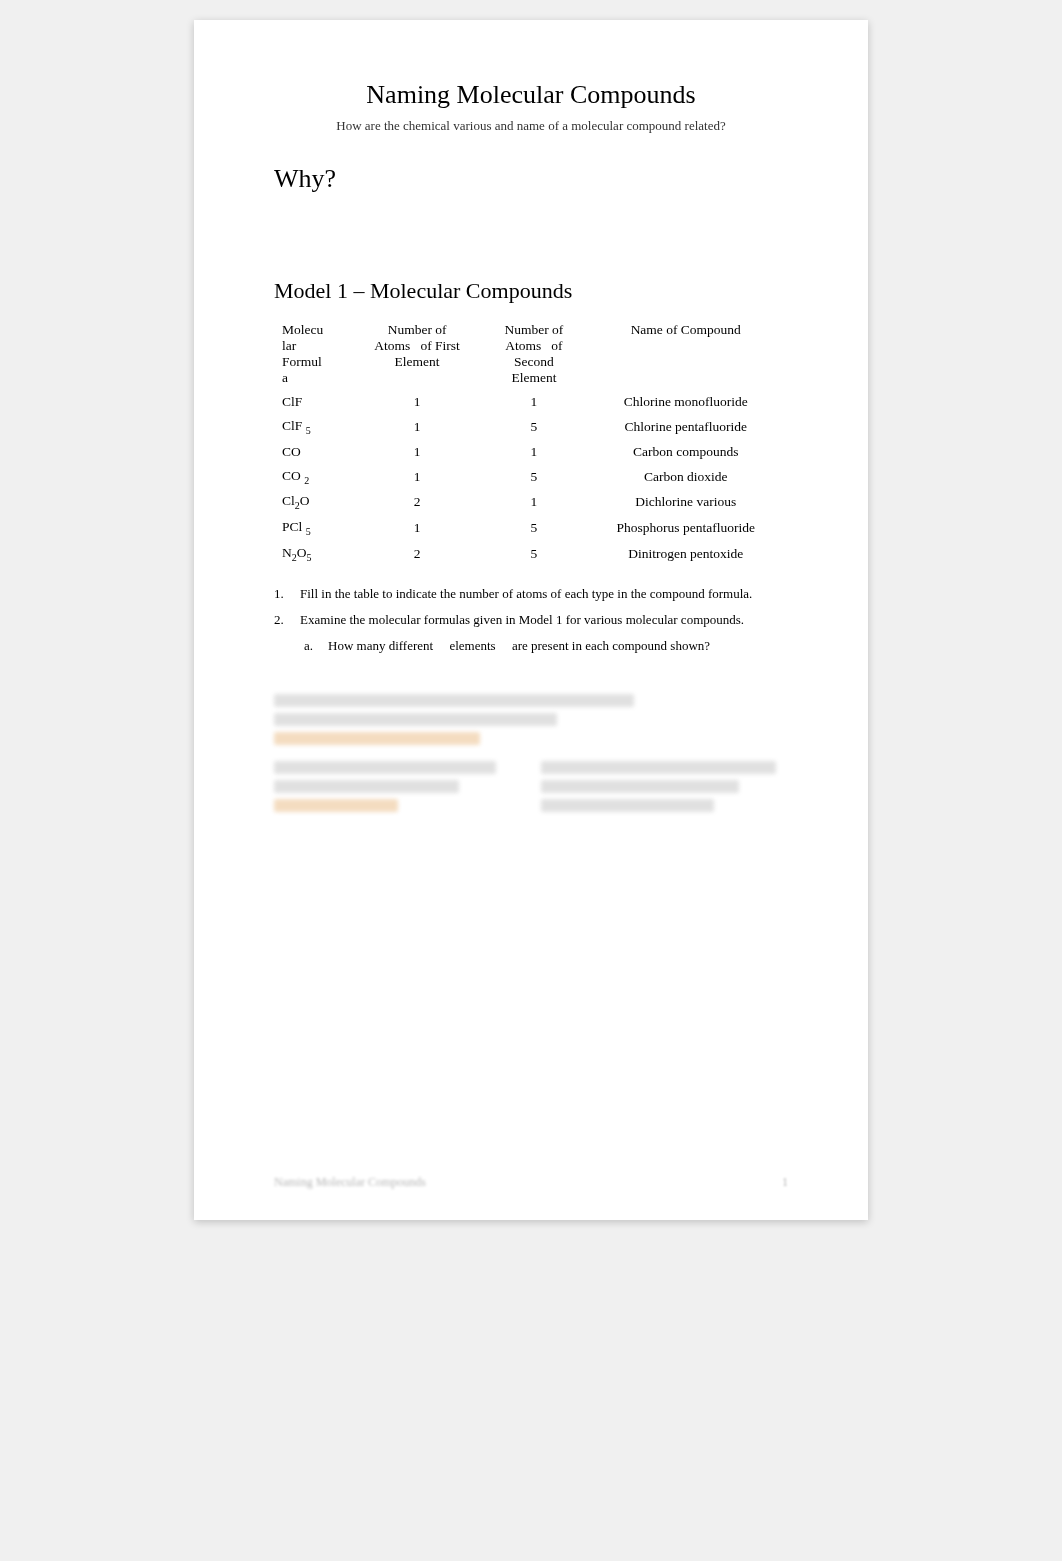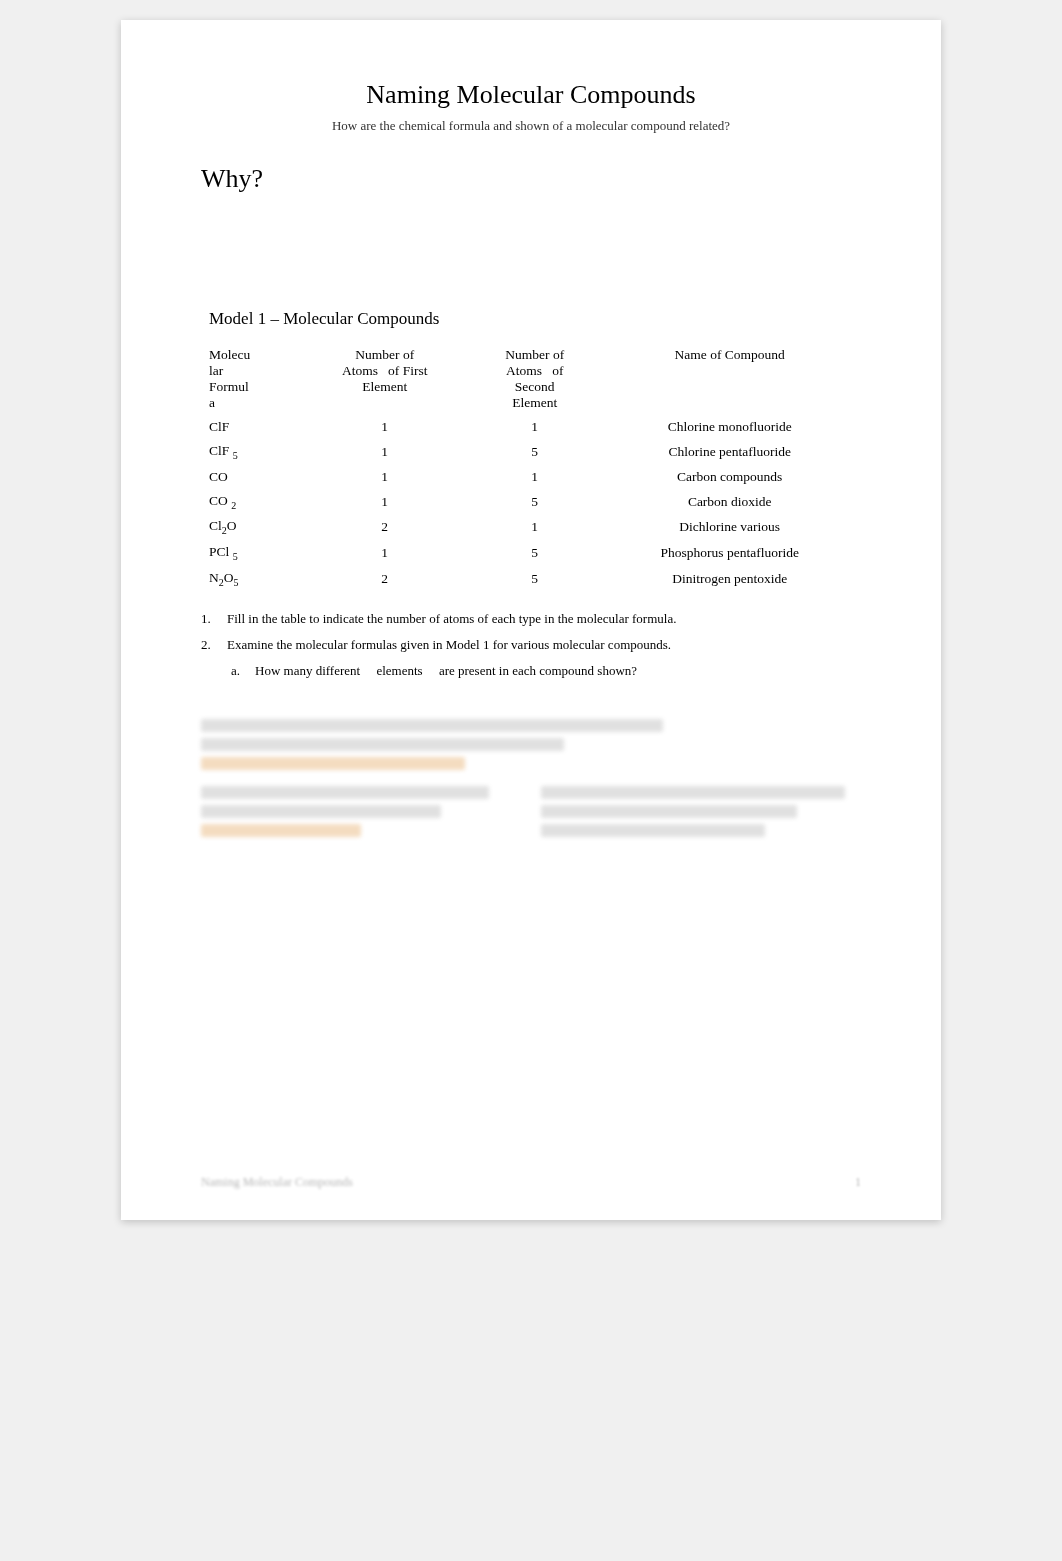--- a/index.html
+++ b/index.html
@@ -7,21 +7,21 @@
     body {
       background: #f0f0f0;
       display: flex;
       justify-content: center;
       padding: 20px;
       font-family: Georgia, serif;
     }
 
     .page {
       background: #ffffff;
-      width: 820px;
+      width: 674px;
       min-height: 1200px;
       padding: 60px 80px 80px 80px;
       box-shadow: 0 2px 8px rgba(0,0,0,0.2);
       position: relative;
     }
 
     .page-title {
       text-align: center;
       font-size: 26px;
       font-weight: normal;
@@ -31,28 +31,27 @@
 
     .subtitle {
       text-align: center;
       font-size: 13px;
       color: #333;
       margin-bottom: 30px;
     }
 
     .why-section {
       font-size: 26px;
-      margin-bottom: 115px;
+      margin-bottom: 84px;
     }
 
     .model-title {
-      font-size: 17px;
+      font-size: 22px;
       font-weight: normal;
       margin-bottom: 14px;
-      margin-left: 8px;
     }
 
     table.model-table {
       width: 100%;
       border-collapse: collapse;
       font-size: 13.5px;
       margin-bottom: 20px;
     }
 
     table.model-table th, table.model-table td {
@@ -165,21 +164,21 @@
     .footer-page {
       filter: blur(1px);
     }
   </style>
 </head>
 <body>
 
 <div class="page">
 
   <h1 class="page-title">Naming Molecular Compounds</h1>
-  <p class="subtitle">How are the chemical formula and shown of a molecular compound related?</p>
+  <p class="subtitle">How are the chemical various and name of a molecular compound related?</p>
 
   <div class="why-section">
     <span>Why?</span>
   </div>
 
   <div>
     <h2 class="model-title">Model 1 – Molecular Compounds</h2>
 
     <table class="model-table">
       <thead>
@@ -232,21 +231,21 @@
           <td>2</td>
           <td>5</td>
           <td>Dinitrogen pentoxide</td>
         </tr>
       </tbody>
     </table>
 
     <div class="questions">
       <div class="question-item-numbered">
         <span class="question-num">1.</span>
-        <span>Fill in the table to indicate the number of atoms of each type in the molecular formula.</span>
+        <span>Fill in the table to indicate the number of atoms of each type in the compound formula.</span>
       </div>
 
       <div class="question-item-numbered">
         <span class="question-num">2.</span>
         <span>Examine the molecular formulas given in Model 1 for various molecular compounds.</span>
       </div>
 
       <div class="sub-question">
         <span class="sub-letter">a.</span>
         <span>

